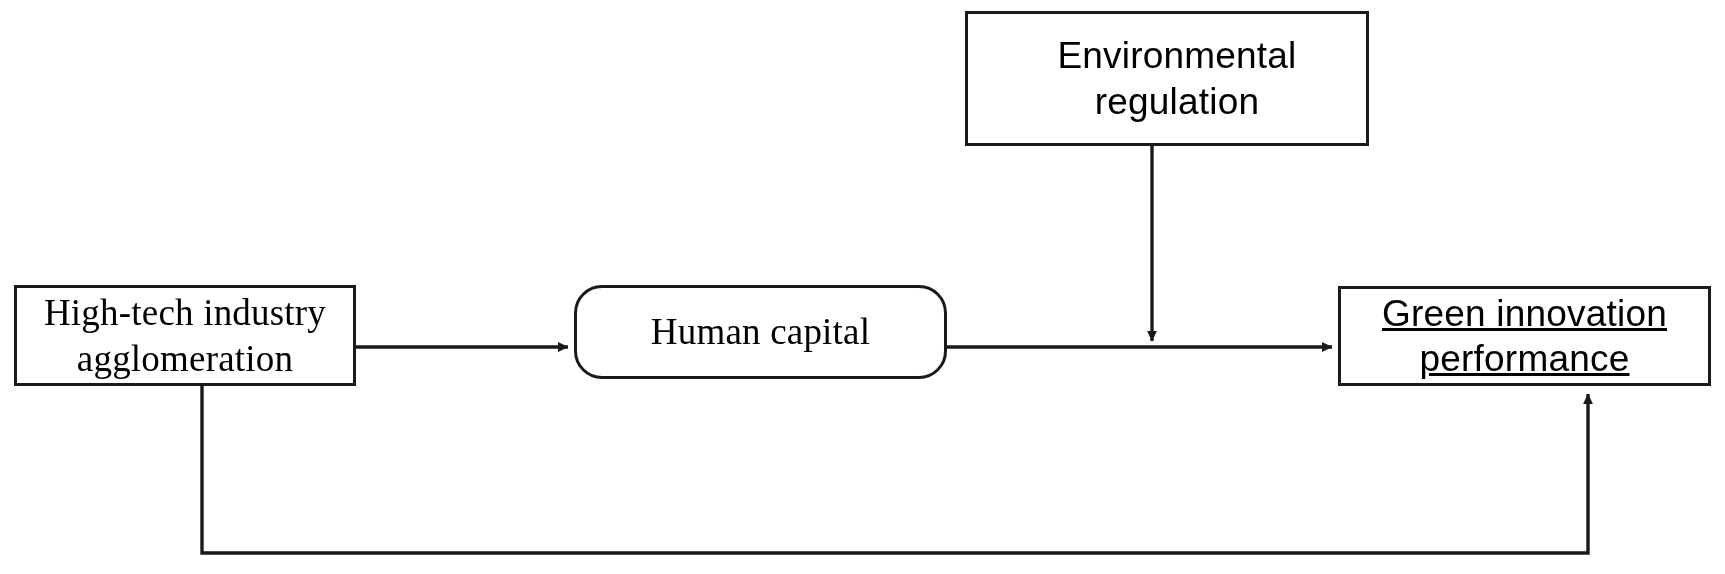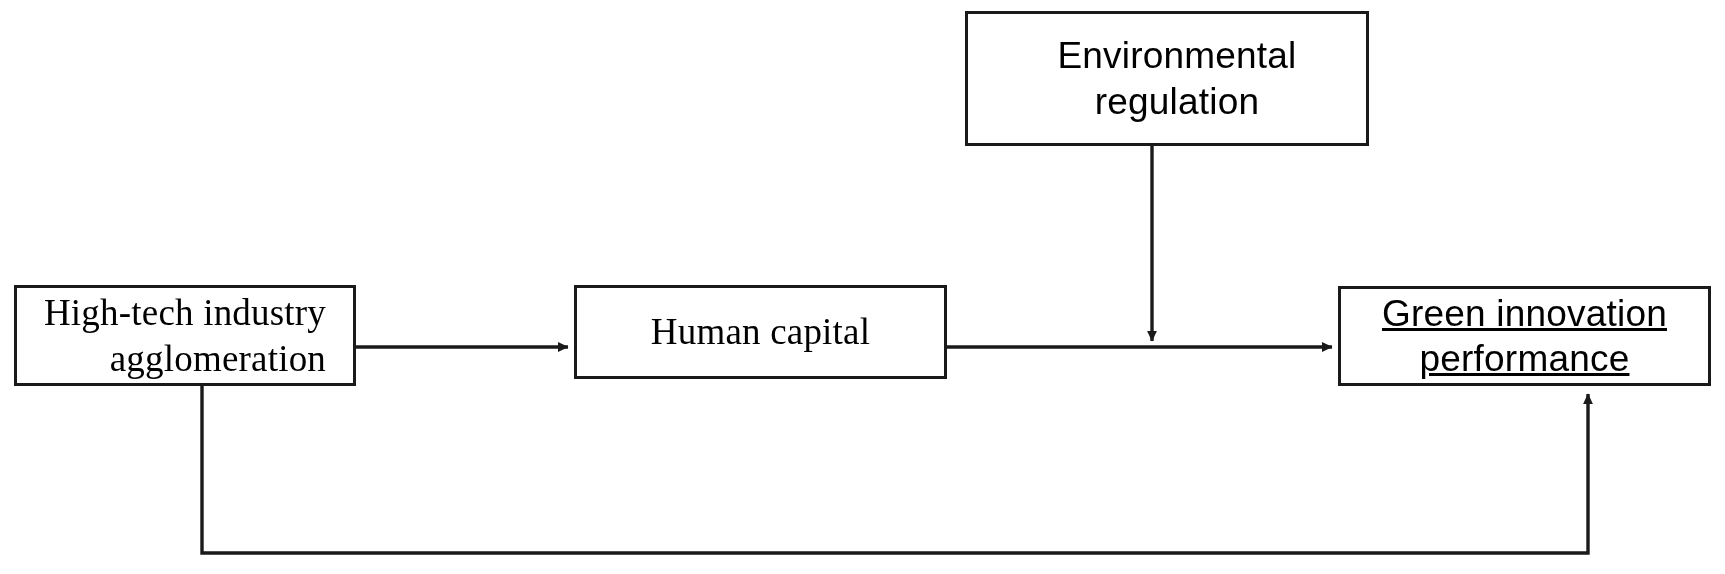--- a/index.html
+++ b/index.html
@@ -45,22 +45,22 @@
     font-family: "Liberation Serif", "DejaVu Serif", serif;
     font-size: 37px;
     letter-spacing: 0.2px;
   }
   .sans-node {
     font-family: "Liberation Sans", "DejaVu Sans", sans-serif;
     font-size: 37px;
     letter-spacing: 0.2px;
   }
   
-  #node-hightech   { left: 14px;   top: 285px; width: 342px; height: 101px; text-align: right; }
-  #node-humancap   { left: 574px;  top: 285px; width: 373px; height: 94px;  }
+  #node-hightech   { left: 14px;   top: 285px; width: 342px; height: 101px; }
+  #node-humancap   { left: 574px;  top: 285px; width: 373px; height: 94px; border-radius: 28px;  }
   #node-envreg     { left: 965px;  top: 11px;  width: 404px; height: 135px; padding-left: 20px; }
   #node-greenperf  { left: 1338px; top: 286px; width: 373px; height: 100px; text-decoration: underline; }
 </style>
 </head>
 <body>
 
 <div id="diagram-root">
 
   <svg id="diagram-svg" viewBox="0 0 1725 574" xmlns="http://www.w3.org/2000/svg">
     <defs>

